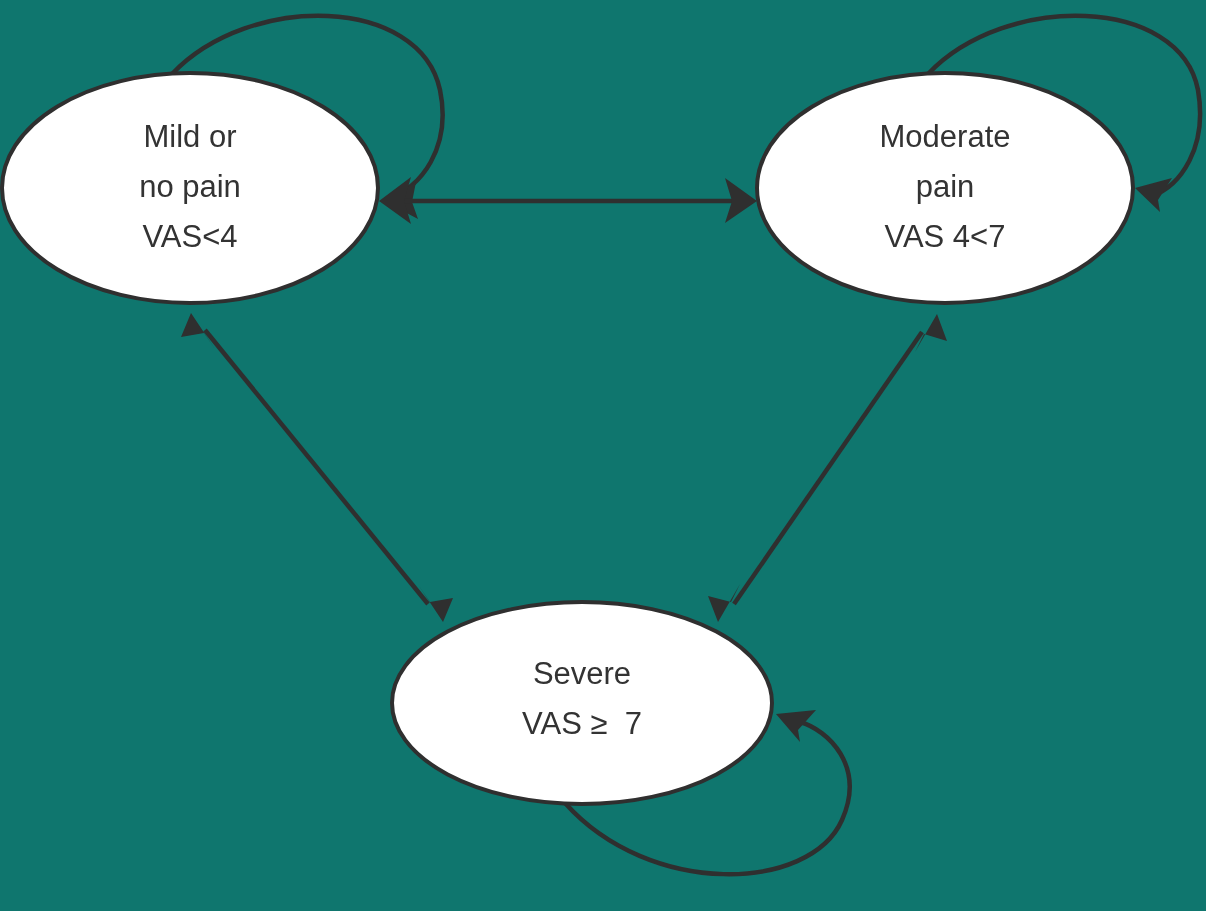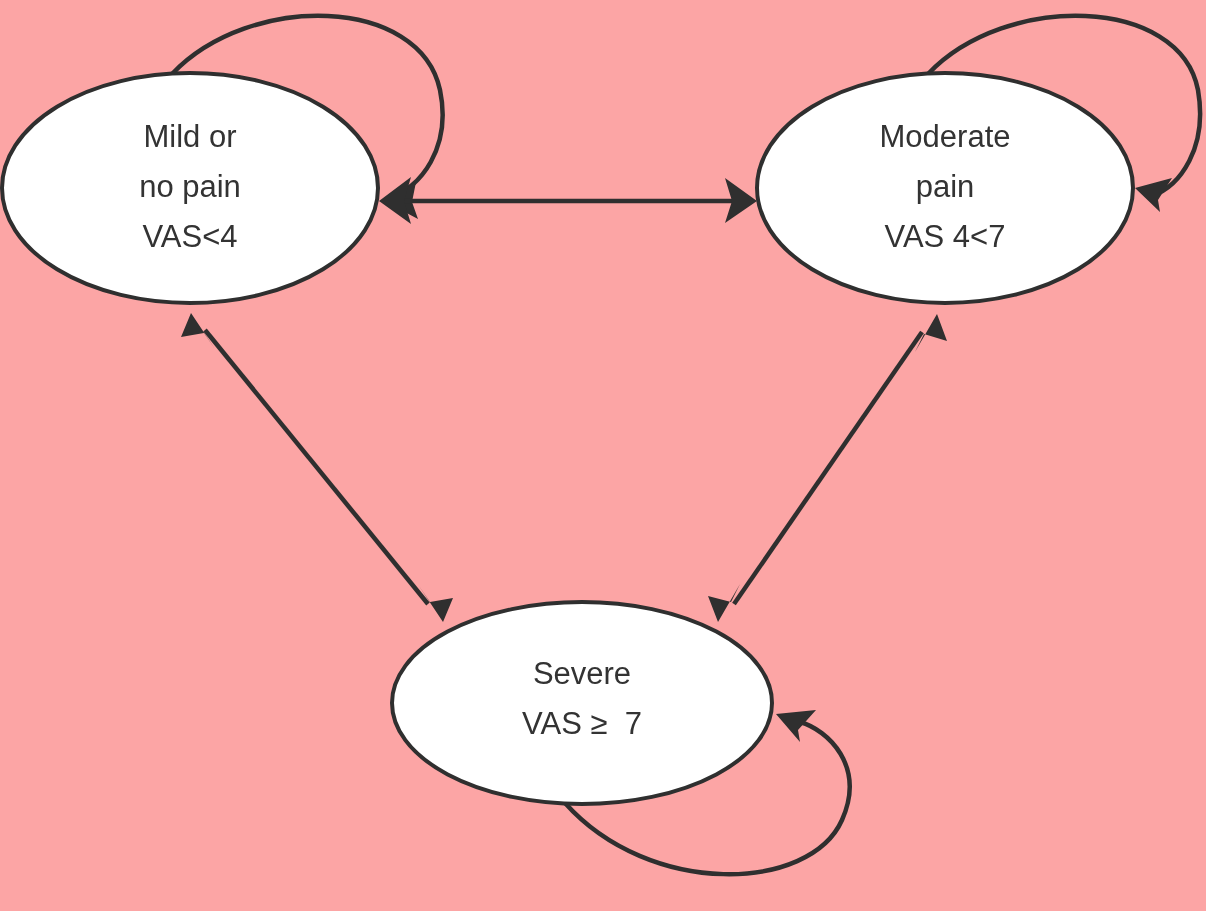--- a/index.html
+++ b/index.html
@@ -10,21 +10,21 @@
   body {
     width: 1206px;
     height: 911px;
     font-family: "Liberation Sans", sans-serif;
     overflow: hidden;
   }
   #diagram-root {
     position: relative;
     width: 1206px;
     height: 911px;
-    background: #fca5a5;
+    background: #0f766e;
   }
   svg#state-diagram {
     display: block;
     width: 1206px;
     height: 911px;
   }
   .node-ellipse {
     fill: #ffffff;
     stroke: #2f2f2f;
     stroke-width: 4;

